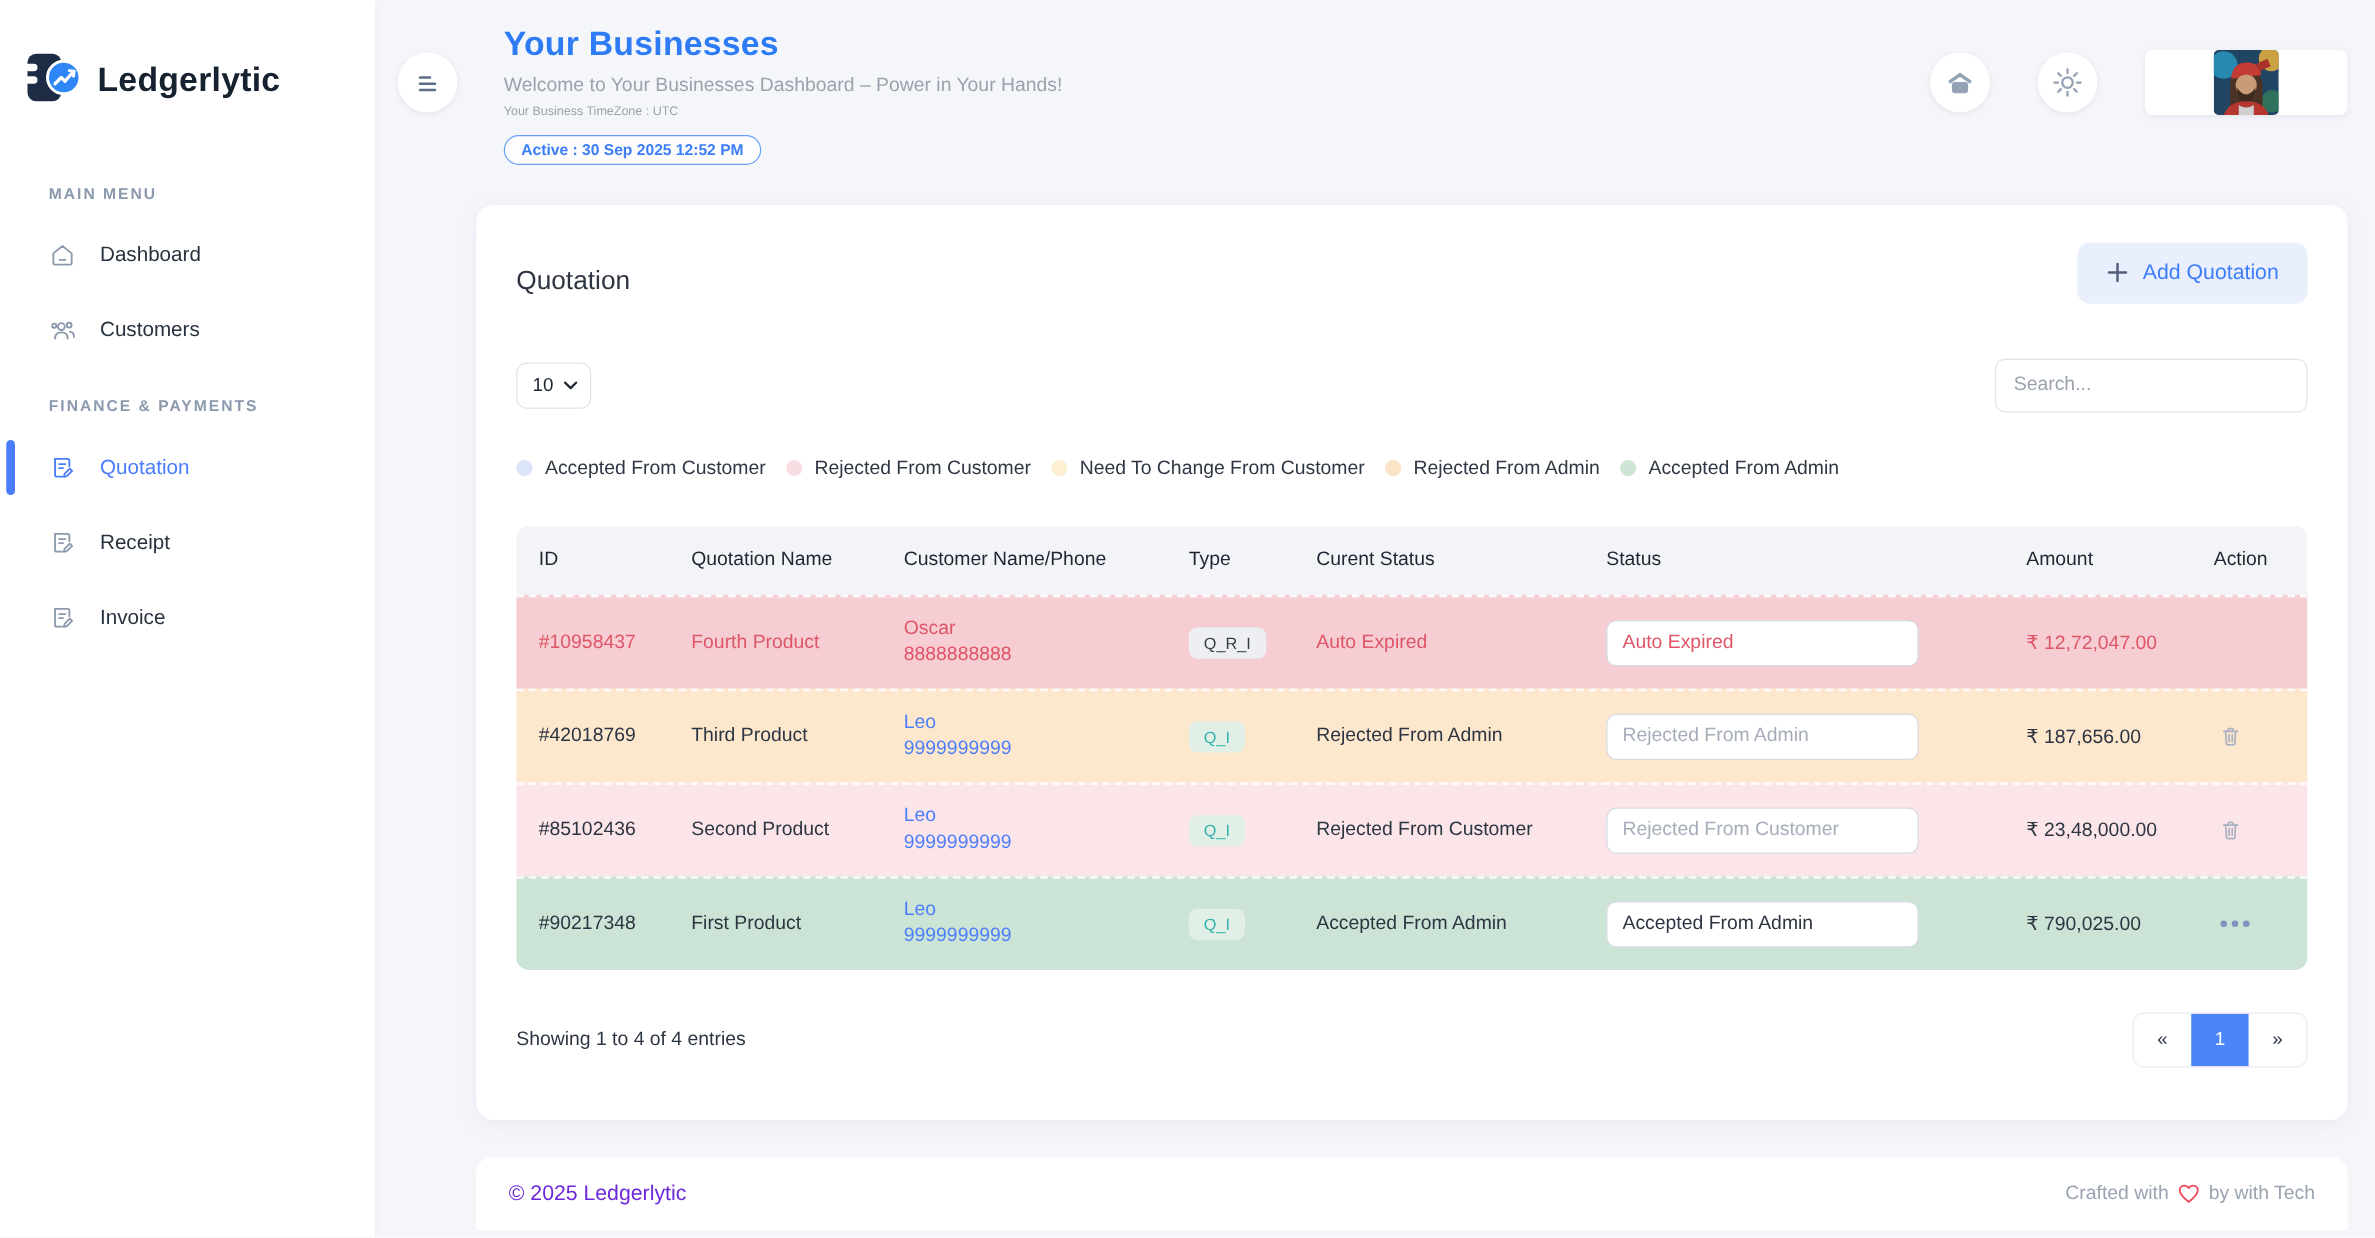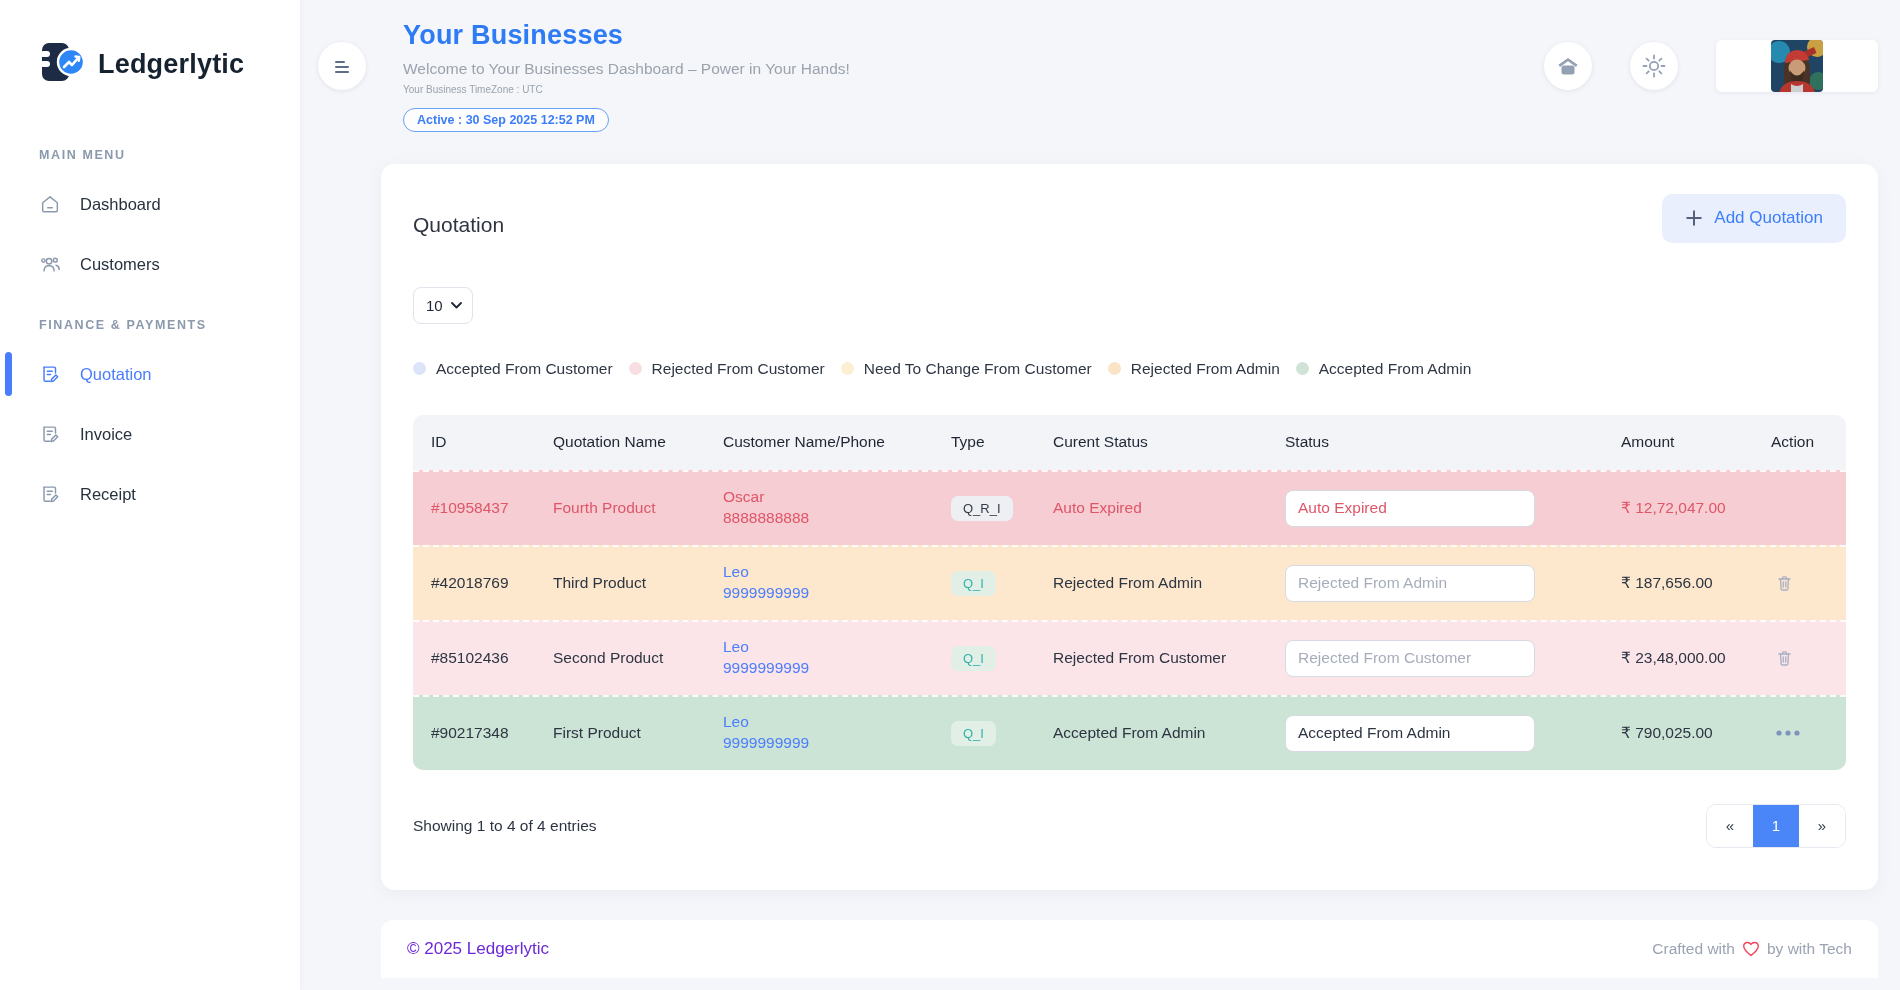--- a/index.html
+++ b/index.html
@@ -4,21 +4,21 @@
 <style>
   * { margin:0; padding:0; box-sizing:border-box; }
   html,body { width:1900px; height:990px; overflow:hidden;
     font-family:"Liberation Sans","DejaVu Sans",sans-serif;
     background:#f5f6fa; color:#2d3542; }
   .app { display:flex; width:100%; height:100%; }
 
   
   .sidebar { width:300px; min-width:300px; background:#fff; height:100%;
     padding-top:38px; box-shadow:1px 0 4px rgba(160,170,185,.08); position:relative; }
-  .brand { display:flex; align-items:center; gap:12px; padding-left:40px; height:52px; cursor:pointer; }
+  .brand { display:flex; align-items:center; gap:12px; padding-left:20px; height:52px; cursor:pointer; }
   .brand-name { font-size:27px; font-weight:700; color:#16222f; letter-spacing:.2px; }
   .nav-label { padding-left:39px; font-size:12.5px; font-weight:700; color:#8b99ad;
     letter-spacing:1.6px; margin:58px 0 18px; }
   .nav-label.second { margin-top:30px; }
   .nav-list { display:flex; flex-direction:column; gap:12px; }
   .nav-item { position:relative; display:flex; align-items:center; gap:19px;
     padding-left:39px; height:48px; font-size:16.5px; color:#28323f; cursor:pointer; }
   .nav-item svg { width:22px; height:22px; stroke:#8c99ad; fill:none; stroke-width:1.6;
     stroke-linecap:round; stroke-linejoin:round; }
   .nav-item.active { color:#4a7dfb; }
@@ -159,31 +159,31 @@
         <span>Quotation</span>
       </div>
       <div class="nav-item">
         <svg viewBox="0 0 24 24">
           <path d="M5.5 4.5 h11 q1.5 0 1.5 1.5 v5"></path>
           <path d="M5.5 4.5 v14 q0 1.5 1.5 1.5 h5"></path>
           <line x1="9" y1="9" x2="14.5" y2="9"></line>
           <line x1="9" y1="12.5" x2="12.5" y2="12.5"></line>
           <path d="M13.8 17.6 l4.6 -4.6 l2 2 l-4.6 4.6 l-2.5 .5 z"></path>
         </svg>
-        <span>Invoice</span>
+        <span>Receipt</span>
       </div>
       <div class="nav-item">
         <svg viewBox="0 0 24 24">
           <path d="M5.5 4.5 h11 q1.5 0 1.5 1.5 v5"></path>
           <path d="M5.5 4.5 v14 q0 1.5 1.5 1.5 h5"></path>
           <line x1="9" y1="9" x2="14.5" y2="9"></line>
           <line x1="9" y1="12.5" x2="12.5" y2="12.5"></line>
           <path d="M13.8 17.6 l4.6 -4.6 l2 2 l-4.6 4.6 l-2.5 .5 z"></path>
         </svg>
-        <span>Receipt</span>
+        <span>Invoice</span>
       </div>
     </div>
   </aside>
 
   <main class="main">
 
     <header class="topbar">
       <button class="icon-btn">
         <svg width="24" height="24" viewBox="0 0 24 24">
           <line x1="6" y1="8" x2="14" y2="8" stroke="#5d6e88" stroke-width="2" stroke-linecap="round"></line>
@@ -251,20 +251,21 @@
         </button>
       </div>
 
       <div class="controls">
         <div class="page-size">
           <span>10</span>
           <svg width="11" height="7" viewBox="0 0 11 7">
             <path d="M1 1 l4.5 4.5 L10 1"></path>
           </svg>
         </div>
+        <input class="search-input" type="text" placeholder="Search..." style="">
       </div>
 
       <div class="legend">
         <div class="legend-item">
           <span class="legend-dot" style="background-color: rgb(219, 228, 249);"></span>
           <span>Accepted From Customer</span>
         </div>
         <div class="legend-item">
           <span class="legend-dot" style="background-color: rgb(248, 222, 227);"></span>
           <span>Rejected From Customer</span>

